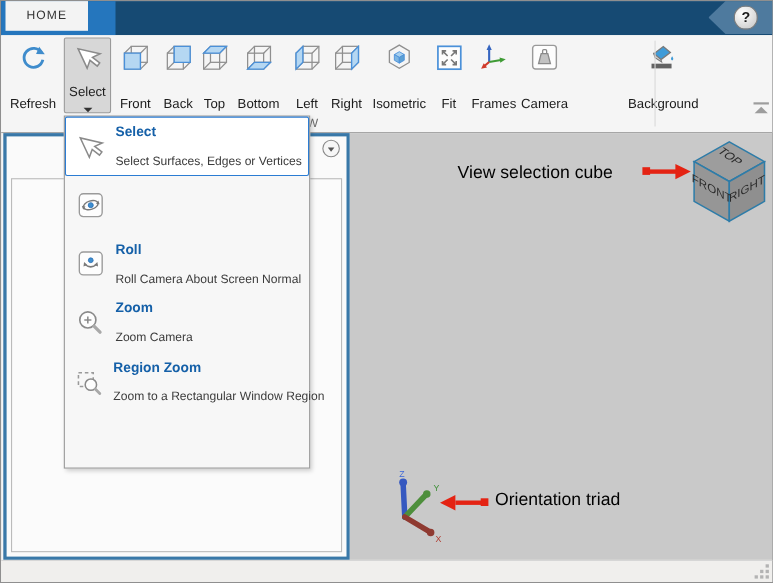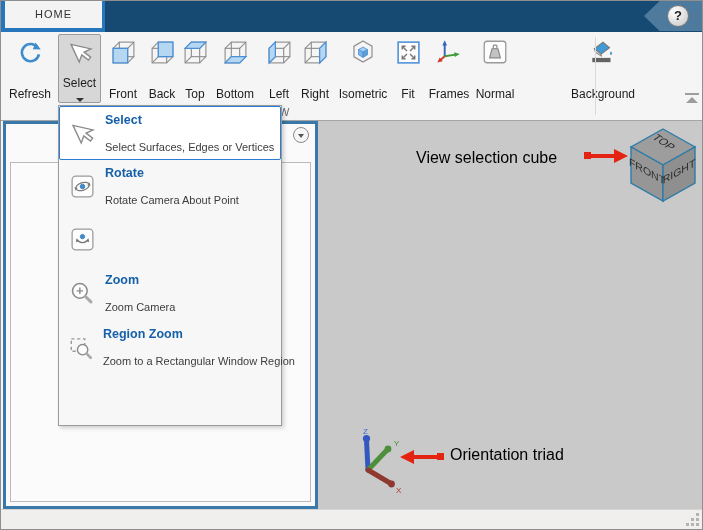--- a/index.html
+++ b/index.html
@@ -6,21 +6,21 @@
   html,body { background:#e8e8e8; }
   body { font-family:"Liberation Sans", sans-serif; }
   .window{
     position:relative; width:703px; height:530px; background:#f5f5f5;
     border:1px solid #8f8f8f; overflow:hidden;
   }
   
   .titlebar{ position:absolute; left:0; top:0; width:703px; height:31px; background:#164a73; }
   .tab-accent{ position:absolute; left:0; top:0; width:104px; height:31px; background:#2576bd; }
   .tab{
-    position:absolute; left:4px; top:0; width:97px; height:27px; background:#f3f3f3;
+    position:absolute; left:4px; top:0; width:75px; height:27px; background:#f3f3f3;
     font-size:11px; letter-spacing:1px; color:#333; text-align:center; line-height:27px;
   }
   .help-banner{
     position:absolute; right:0; top:0; width:60px; height:30px; background:#4e7a9e;
     clip-path:polygon(26% 0,100% 0,100% 100%,26% 100%,0 50%);
   }
   .help-btn{
     position:absolute; left:666px; top:4px; width:22px; height:22px; border-radius:50%;
     background:radial-gradient(circle at 35% 30%, #ffffff, #c4c4c4);
     border:1px solid #7d7d7d; color:#1a1a1a; font-size:13px; font-weight:bold;
@@ -257,21 +257,21 @@
           <span class="tlabel">Frames</span>
         </div>
         <div class="tb-btn" style="left: 472px; width: 44px;">
           <span class="ticon">
             <svg width="28" height="28" viewBox="0 0 26 26">
    <rect x="3" y="3" width="20" height="20" rx="2.5" fill="#fdfdfd" stroke="#9a9a9a" stroke-width="1.2"></rect>
    <rect x="11.4" y="6.6" width="3.4" height="3.6" rx="1" fill="none" stroke="#8a8a8a" stroke-width="1.1"></rect>
    <polygon points="8,18.5 18,18.5 15.8,10 10.2,10" fill="#c2c2c2" stroke="#8a8a8a" stroke-width="1.1"></polygon>
             </svg>
           </span>
-          <span class="tlabel">Normal</span>
+          <span class="tlabel">Camera</span>
         </div>
         <div class="tb-btn" style="left: 518px; width: 72px; margin-left: 48px;">
           <span class="ticon">
             <svg width="30" height="28" viewBox="0 0 28 26">
    <polygon points="6,10 14,4 20,9 12,15" fill="#3f9bd8" stroke="#7a7a7a" stroke-width="1.1"></polygon>
    <path d="M6,10 L12,15 L12.6,17 L7,13.4 Z" fill="#d8d8d8" stroke="#7a7a7a" stroke-width=".9"></path>
    <path d="M21.5,12.2 q2,2.6 0,3.6 q-2,-1 0,-3.6" fill="#3f9bd8"></path>
    <rect x="4" y="18.5" width="17" height="4" fill="#636363"></rect>
             </svg>
           </span>
@@ -345,35 +345,35 @@
       <div class="menu-item">
         <span class="mi-icon">
           <svg width="27" height="27" viewBox="0 0 26 26">
    <rect x="3" y="3" width="20" height="20" rx="3.5" fill="#fdfdfd" stroke="#9a9a9a" stroke-width="1.2"></rect>
    <ellipse cx="13" cy="13" rx="6.6" ry="3.7" transform="rotate(-18 13 13)" fill="none" stroke="#7a7a7a" stroke-width="1.2"></ellipse>
    <polygon points="19.6,9 17.6,11.8 20.8,12.2" fill="#7a7a7a"></polygon>
    <polygon points="6.4,17 8.4,14.2 5.2,13.8" fill="#7a7a7a"></polygon>
    <circle cx="13" cy="13" r="2.2" fill="#3f8fd0" stroke="#2a6db2" stroke-width=".7"></circle>
           </svg>
         </span>
-        <div class="mi-text">
-          <div class="mi-title">Rotate</div>
-          <div class="mi-desc">Rotate Camera About Point</div>
-        </div>
       </div>
       <div class="menu-item">
         <span class="mi-icon">
           <svg width="27" height="27" viewBox="0 0 26 26">
    <rect x="3" y="3" width="20" height="20" rx="3.5" fill="#fdfdfd" stroke="#9a9a9a" stroke-width="1.2"></rect>
    <path d="M7.5,13.5 Q13,18.5 18.5,13.5" fill="none" stroke="#7a7a7a" stroke-width="1.3"></path>
    <polygon points="6.6,15.6 7.2,11.8 10,14.4" fill="#7a7a7a"></polygon>
    <polygon points="19.4,15.6 18.8,11.8 16,14.4" fill="#7a7a7a"></polygon>
    <circle cx="13" cy="10.2" r="2.1" fill="#3f8fd0" stroke="#2a6db2" stroke-width=".7"></circle>
           </svg>
         </span>
+        <div class="mi-text">
+          <div class="mi-title">Roll</div>
+          <div class="mi-desc">Roll Camera About Screen Normal</div>
+        </div>
       </div>
       <div class="menu-item">
         <span class="mi-icon">
           <svg width="28" height="28" viewBox="0 0 26 26">
    <circle cx="11" cy="11" r="6.8" fill="#fdfdfd" stroke="#8a8a8a" stroke-width="1.4"></circle>
    <path d="M8,11 H14 M11,8 V14" stroke="#8a8a8a" stroke-width="1.3"></path>
    <line x1="16.2" y1="16.2" x2="21.3" y2="21.3" stroke="#a9a9a9" stroke-width="2.8" stroke-linecap="round"></line>
           </svg>
         </span>
         <div class="mi-text">

